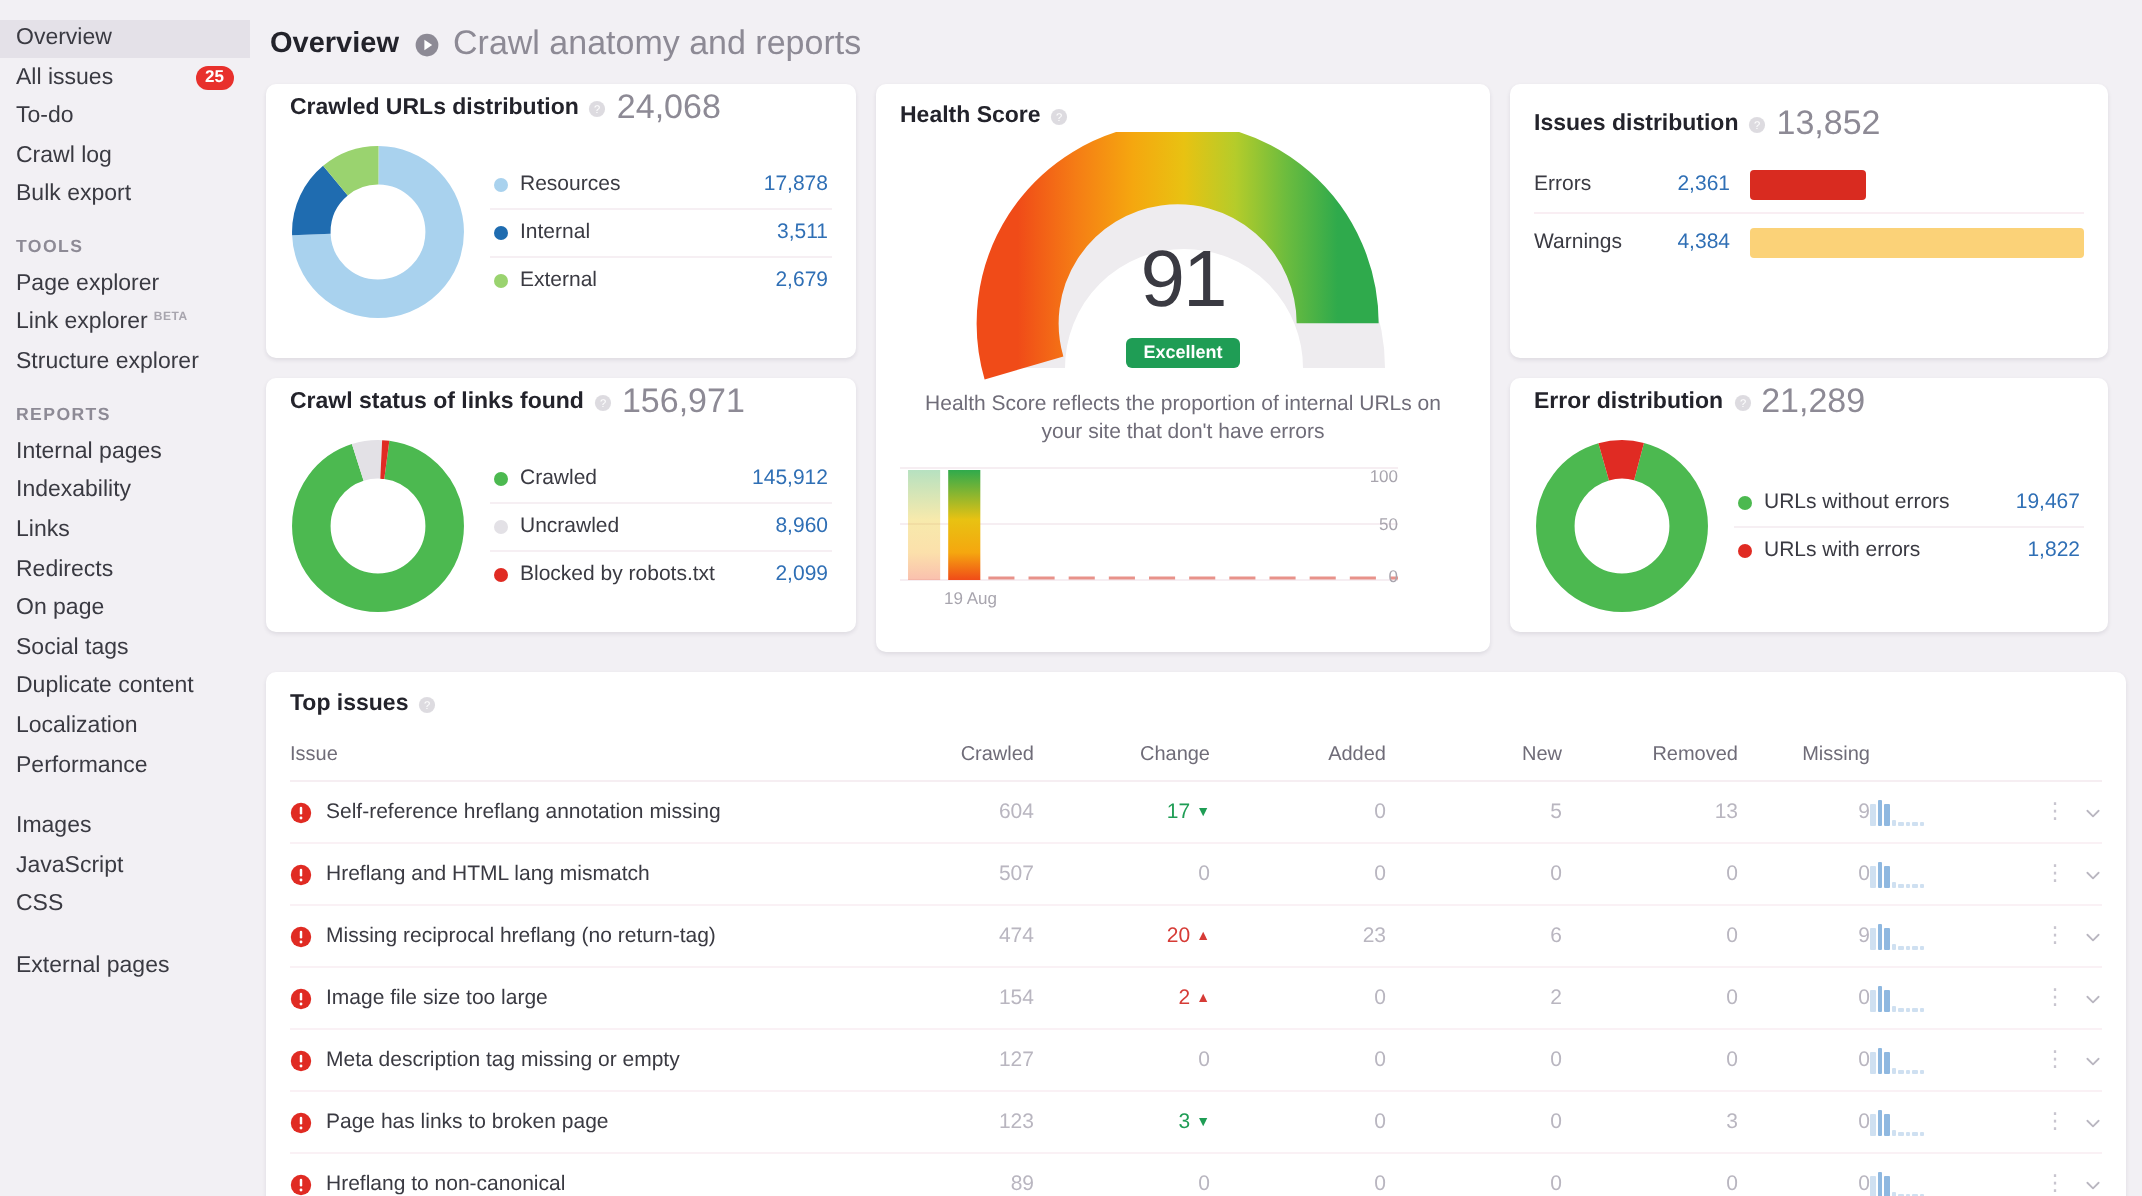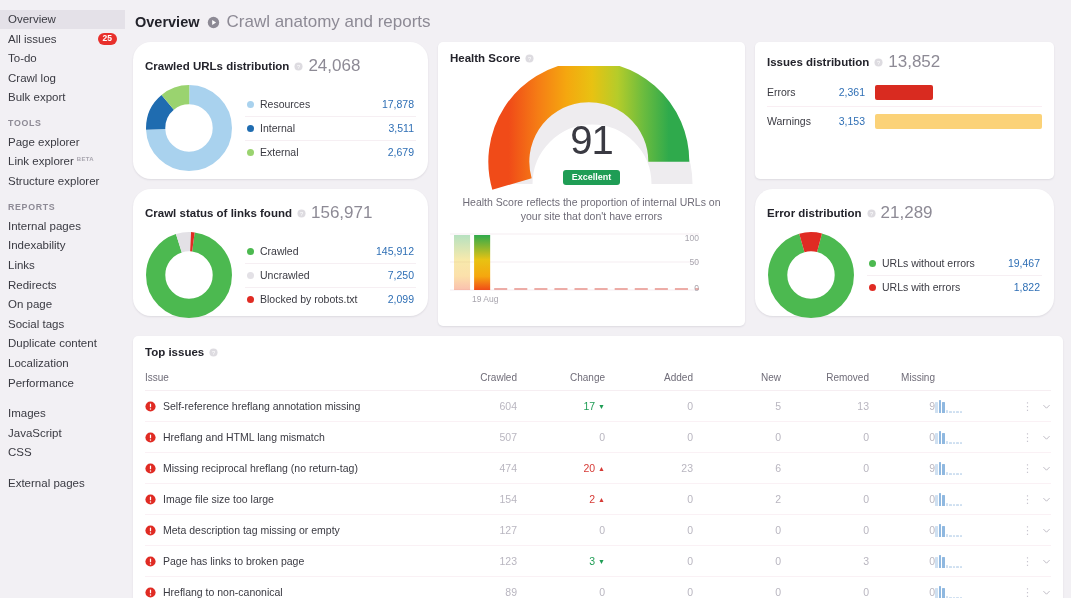--- a/index.html
+++ b/index.html
@@ -60,21 +60,21 @@
   .card-title-line { display: flex; align-items: center; gap: 5px; }
   .card-title { font-size: 11.5px; font-weight: 700; color: #23232b; }
   .card-total { font-size: 17px; color: #8d8a95; }
   .q-icon { width: 9px; height: 9px; display: block; opacity: .55; }
 
   
   .col-left { width: 295px; }
   .col-mid  { width: 307px; }
   .col-right{ width: 299px; }
 
-  .donut-card { padding: 14px 12px 12px; height: 137px; border-radius: 18px; }
+  .donut-card { padding: 2px 12px 12px; height: 137px; }
   .donut-card.short { height: 127px; }
   .donut-body { display: flex; align-items: center; margin-top: 8px; }
   .donut-wrap { width: 88px; height: 88px; flex: none; }
   .legend { flex: 1; padding-left: 12px; }
   .legend-row {
     display: flex; align-items: center; justify-content: space-between;
     font-size: 10.5px; padding: 5.5px 2px; border-bottom: 1px solid #f6eff3;
   }
   .legend-row:last-child { border-bottom: none; }
   .legend-left { display: flex; align-items: center; gap: 6px; color: #3a3a42; }
@@ -322,21 +322,21 @@
                     <span class="dot" style="background: rgb(76, 185, 80);"></span>
                     <span>Crawled</span>
                   </div>
                   <span class="legend-val">145,912</span>
                 </div>
                 <div class="legend-row">
                   <div class="legend-left">
                     <span class="dot" style="background: rgb(227, 225, 230);"></span>
                     <span>Uncrawled</span>
                   </div>
-                  <span class="legend-val">7,250</span>
+                  <span class="legend-val">8,960</span>
                 </div>
                 <div class="legend-row">
                   <div class="legend-left">
                     <span class="dot" style="background: rgb(224, 43, 35);"></span>
                     <span>Blocked by robots.txt</span>
                   </div>
                   <span class="legend-val">2,099</span>
                 </div>
               </div>
           </div>
@@ -426,21 +426,21 @@
           <div id="issues-bars" style="margin-top:6px;">
               <div class="issue-bar-row">
                 <div class="ib-label">Errors</div>
                 <div class="ib-val">2,361</div>
                 <div class="ib-track">
                   <div class="ib-fill" style="width: 34.5%; background: rgb(217, 43, 32);"></div>
                 </div>
               </div>
               <div class="issue-bar-row">
                 <div class="ib-label">Warnings</div>
-                <div class="ib-val">3,153</div>
+                <div class="ib-val">4,384</div>
                 <div class="ib-track">
                   <div class="ib-fill" style="width: 100%; background: rgb(251, 210, 120);"></div>
                 </div>
               </div>
             </div>
         </div>
 
         <div class="card donut-card short">
           <div class="card-title-line">
             <span class="card-title">Error distribution</span>

